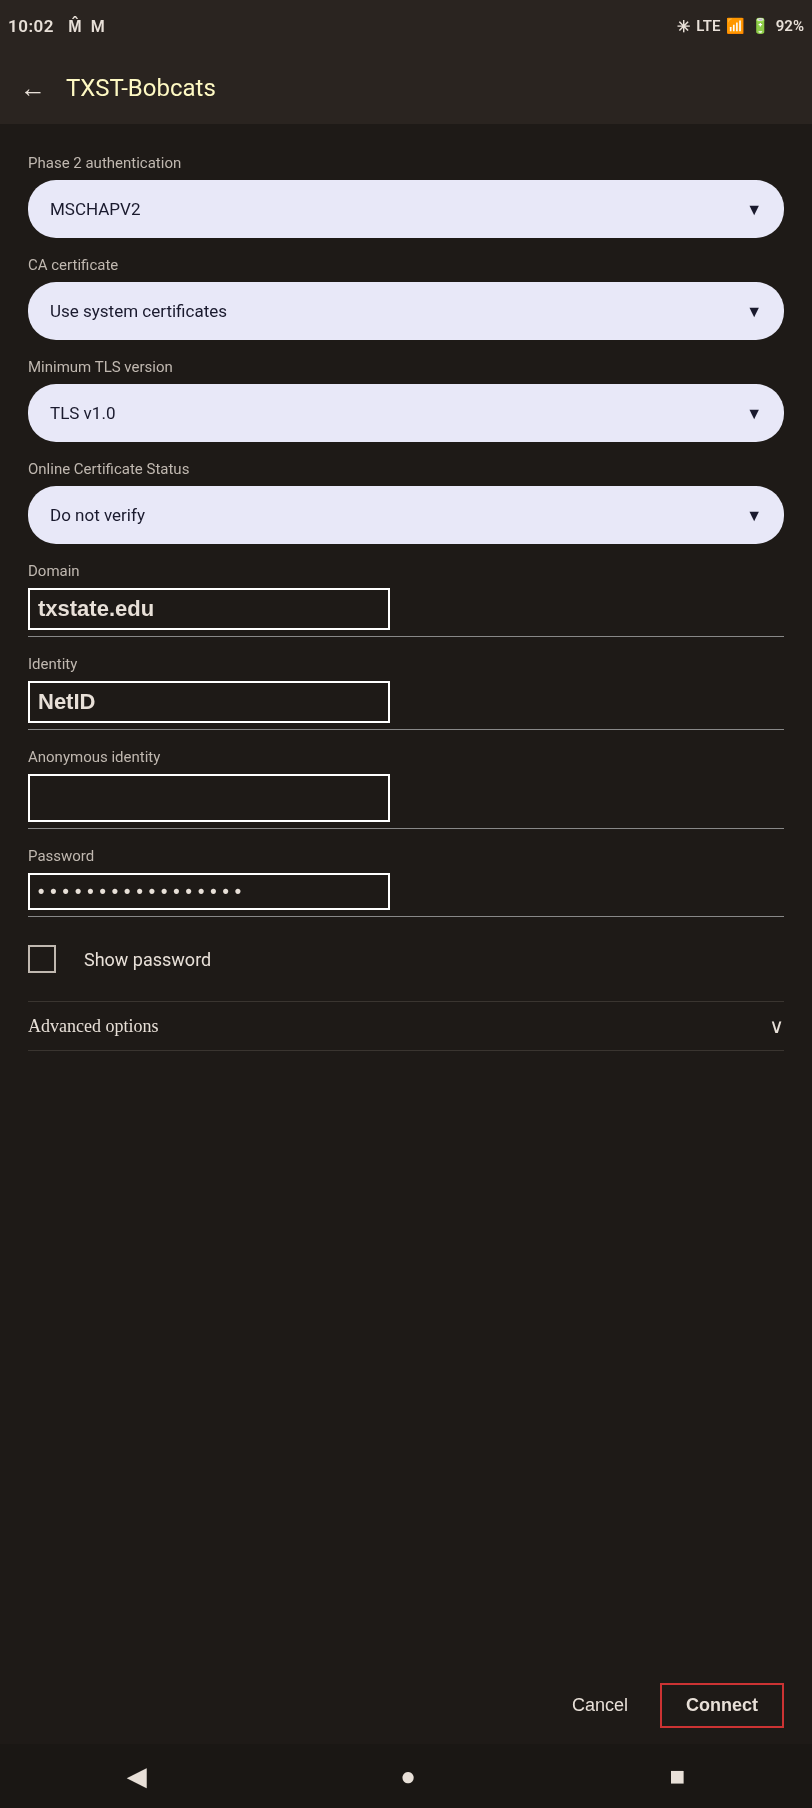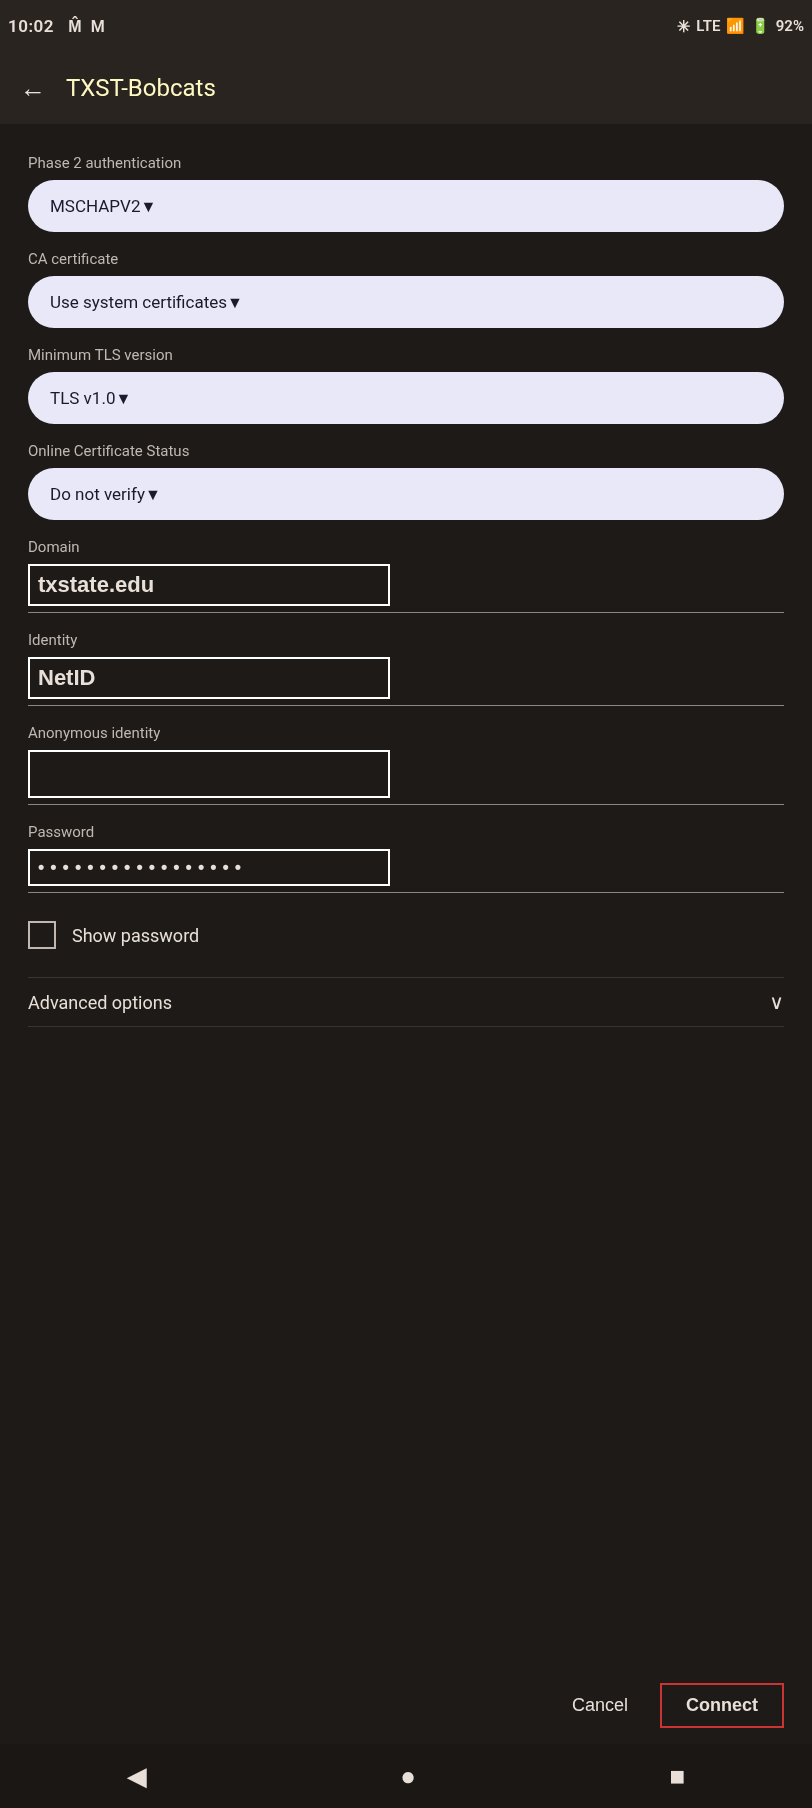--- a/index.html
+++ b/index.html
@@ -73,24 +73,24 @@
       margin-top: 18px;
       margin-bottom: 8px;
     }
 
     
     .dropdown {
       background-color: #e8e8f8;
       border-radius: 28px;
       display: flex;
       align-items: center;
-      justify-content: flex-start;
+      justify-content: space-between;
       padding: 14px 22px;
       cursor: pointer;
-      height: 52px;
+      height: 58px;
     }
     .dropdown-text {
       font-size: 17px;
       color: #1a1a2e;
       font-weight: 400;
     }
     .dropdown-arrow {
       font-size: 16px;
       color: #1a1a2e;
     }
@@ -120,21 +120,21 @@
       border: 2px solid #ffffff;
       padding: 6px 8px;
       display: inline-block;
       width: 362px;
     }
 
     
     .show-password-row {
       display: flex;
       align-items: center;
-      gap: 16px;
+      gap: 28px;
       margin-top: 28px;
       margin-bottom: 28px;
     }
     .checkbox {
       width: 28px;
       height: 28px;
       border: 2px solid #c0b8b0;
       background: transparent;
       cursor: pointer;
       flex-shrink: 0;
@@ -146,20 +146,21 @@
 
     
     .advanced-options-row {
       display: flex;
       align-items: center;
       justify-content: space-between;
       padding: 12px 0;
       cursor: pointer;
       border-top: 1px solid #3a3530;
       border-bottom: 1px solid #3a3530;
+      font-family: Liberation Serif, serif;
     }
     .advanced-options-label {
       font-size: 18px;
       color: #e8e0d8;
     }
     .chevron-down {
       font-size: 20px;
       color: #e8e0d8;
     }
 

